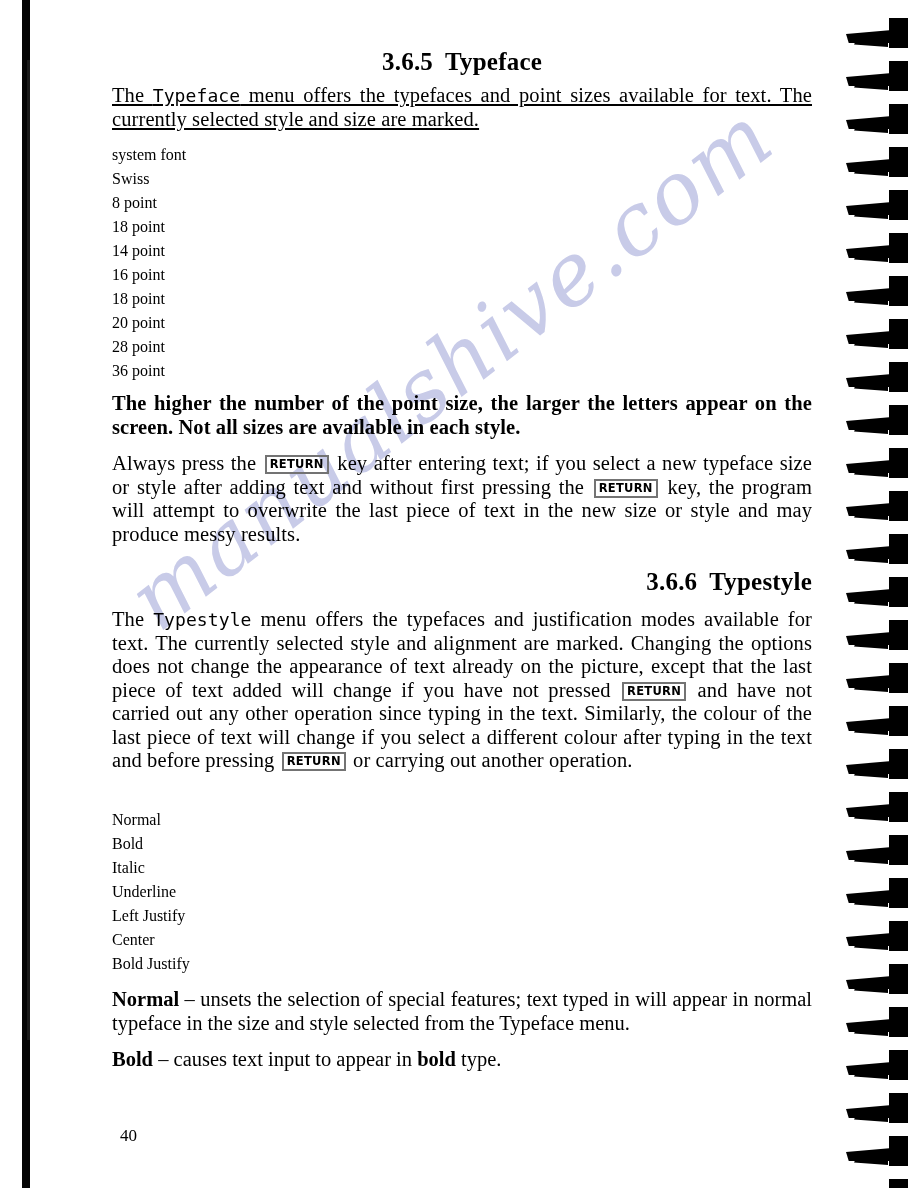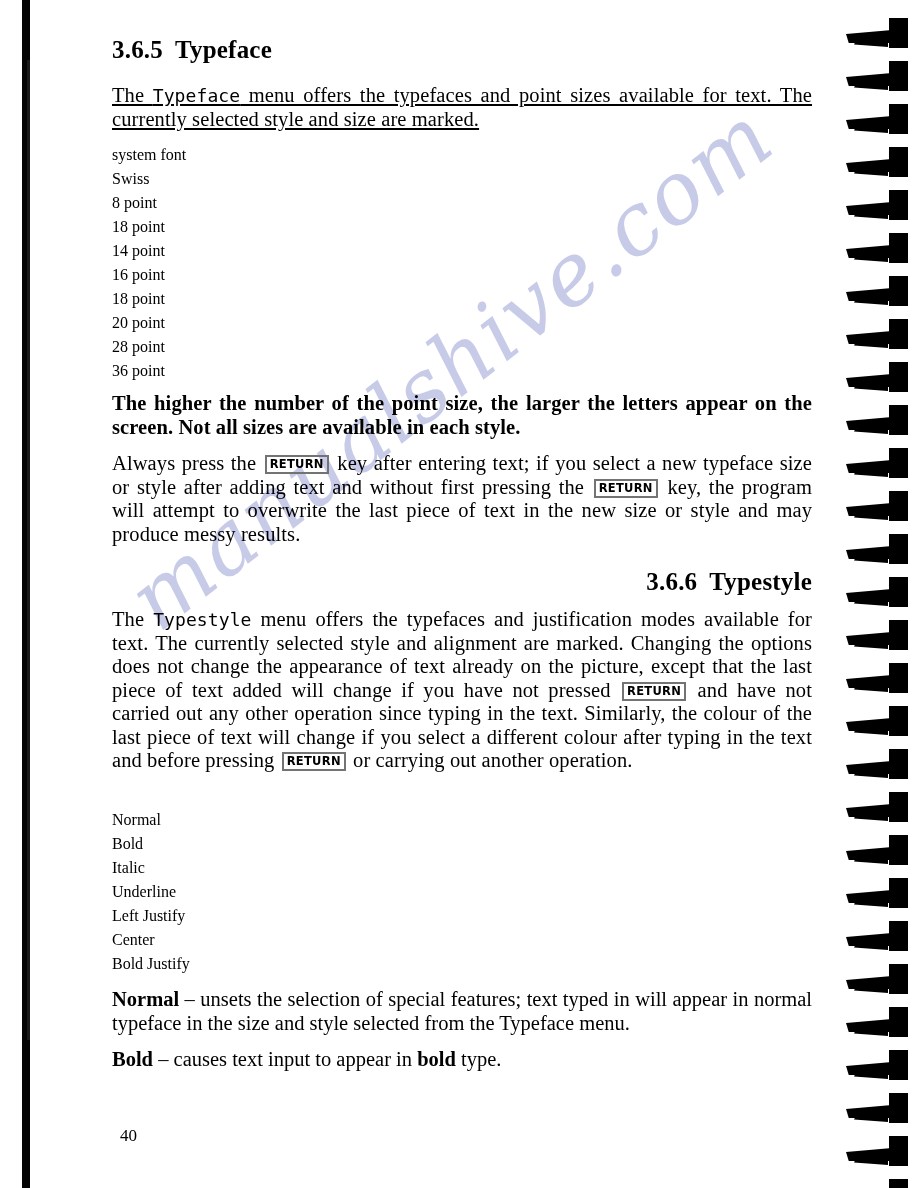--- a/index.html
+++ b/index.html
@@ -325,21 +325,21 @@
         <div class="arm"></div>
         <div class="arm2"></div>
       </div>
       <div class="coil" style="top: 1179px;">
         <div class="bar"></div>
       </div>
     </div>
 
   <div class="content">
 
-    <div class="blk" style="top:36px;">
+    <div class="blk" style="top:48px;text-align:center;">
       <h2 class="section-heading">
         <span class="num">3.6.5</span><span>Typeface</span>
       </h2>
     </div>
 
     <div class="blk" style="top:84px;text-decoration:underline;">
       <p class="body"><span>The </span><span class="mono">Typeface</span><span> menu offers the typefaces and point sizes available for text. The currently selected style and size are marked.</span></p>
     </div>
 
     <div class="blk" style="top:143px;">

